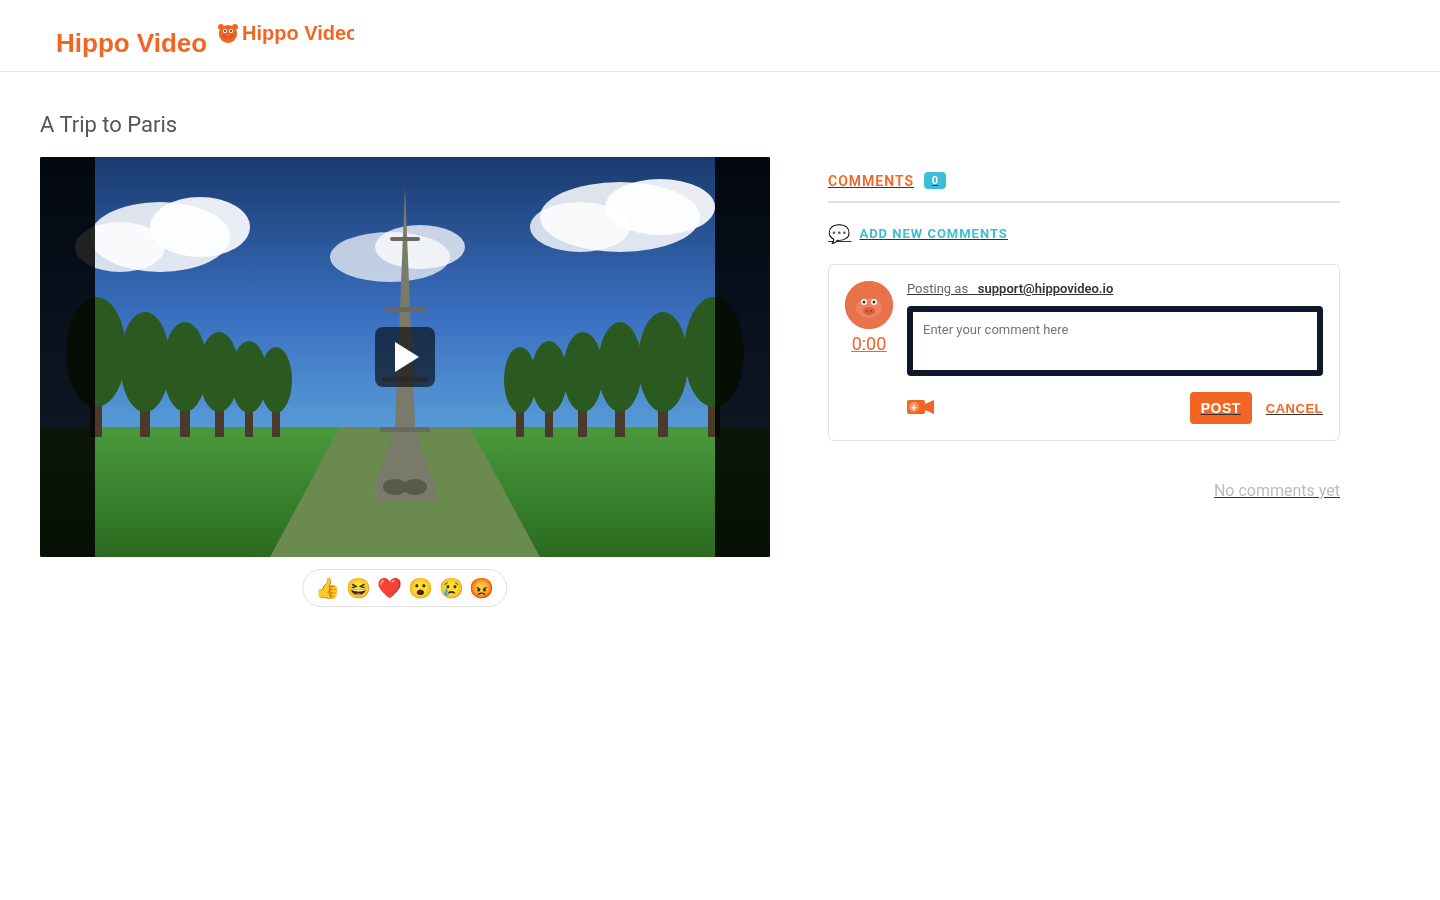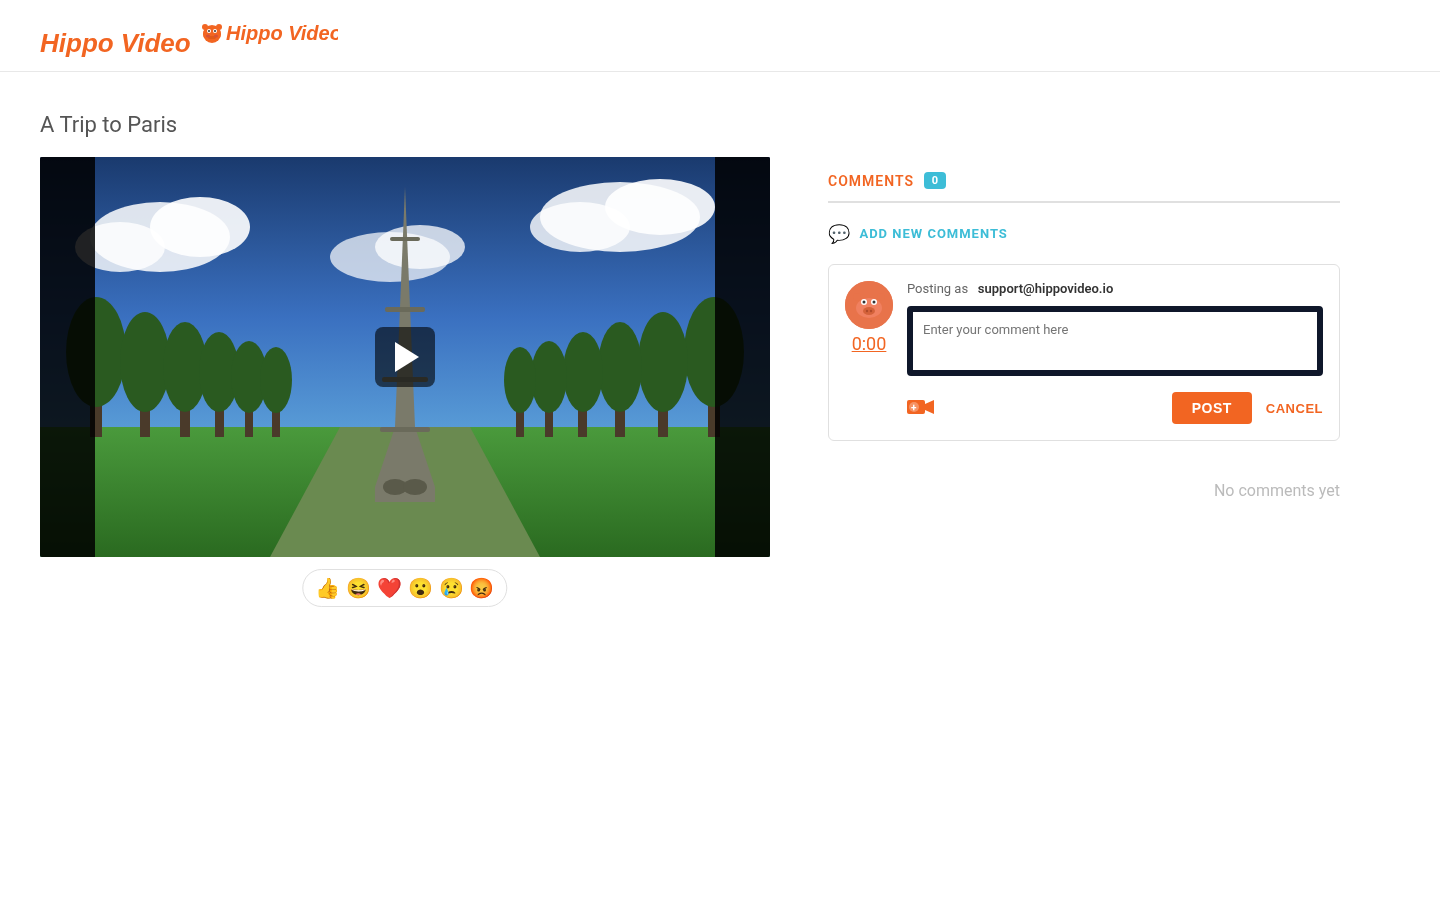--- a/index.html
+++ b/index.html
@@ -1,24 +1,23 @@
 <!DOCTYPE html>
 <html><head>
   <meta charset="utf-8">
   <style>
     * { box-sizing: border-box; margin: 0; padding: 0; }
     body { font-family: -apple-system, BlinkMacSystemFont, 'Segoe UI', Roboto, sans-serif; background: #fff; color: #333; }
 
     
     .header {
-      padding: 12px 40px;
+      padding: 12px 56px;
       border-bottom: 1px solid #e8e8e8;
       display: flex;
       align-items: center;
-      font-style: italic;
     }
     .logo-text {
       font-size: 26px;
       font-weight: bold;
       color: #f26522;
       font-family: 'Arial Rounded MT Bold', Arial, sans-serif;
     }
     .logo-text span { color: #f26522; }
 
     
@@ -91,20 +90,21 @@
     }
     .reaction-emoji {
       font-size: 20px;
       cursor: pointer;
     }
 
     
     .right-panel {
       flex: 1;
       padding-top: 60px;
+      text-decoration: underline;
     }
     .comments-header {
       display: flex;
       align-items: center;
       gap: 10px;
       border-bottom: 2px solid #e0e0e0;
       padding-bottom: 12px;
       margin-bottom: 20px;
     }
     .comments-label {
@@ -214,21 +214,21 @@
     .form-buttons {
       display: flex;
       align-items: center;
       gap: 14px;
     }
     .post-btn {
       background: #f26522;
       color: white;
       border: none;
       border-radius: 4px;
-      padding: 8px 20px;
+      padding: 8px 11px;
       font-size: 14px;
       font-weight: 600;
       cursor: pointer;
       letter-spacing: 0.5px;
     }
     .cancel-btn {
       background: none;
       border: none;
       color: #f26522;
       font-size: 13px;

